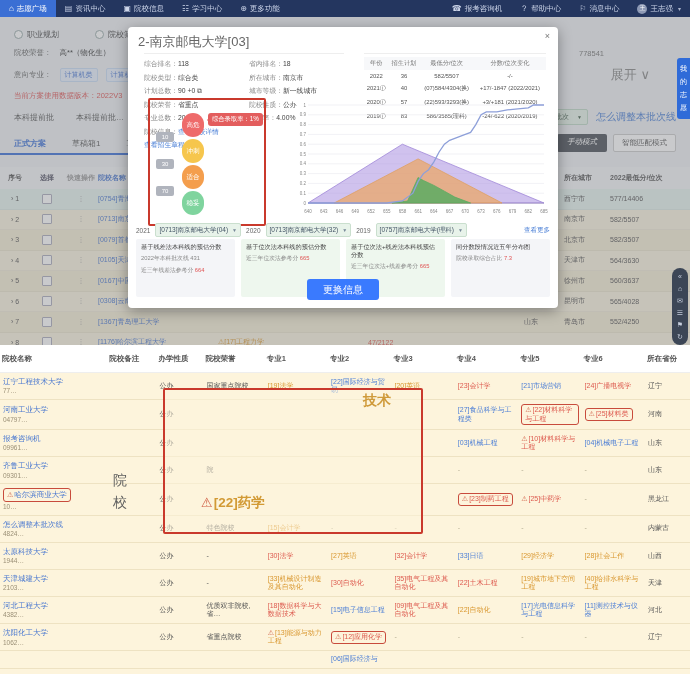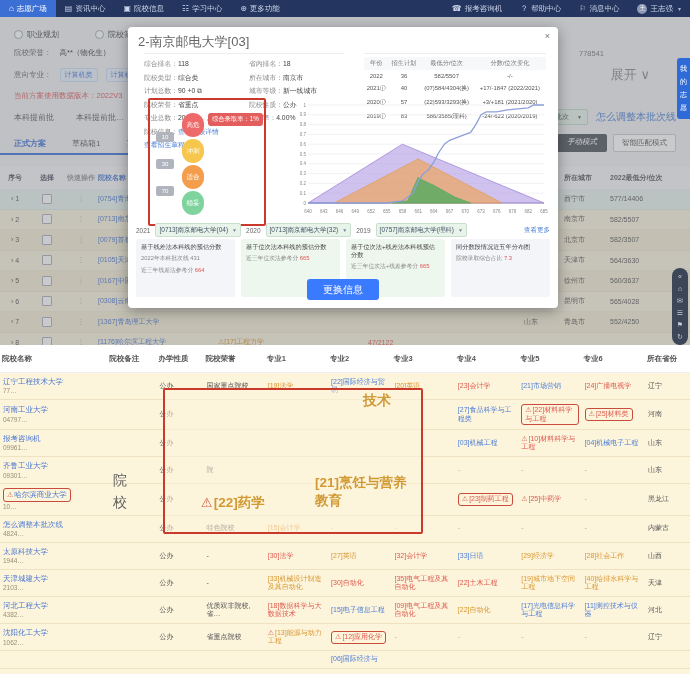--- a/index.html
+++ b/index.html
@@ -686,20 +686,19 @@
             <td></td>
             <td></td>
           </tr>
         </tbody>
     </table>
   </div>
 
   <div class="callout">
     <div class="co-partial">技术</div>
     <div class="co-m1"><span class="warn-ico">⚠</span><span>[22]药学</span></div>
-    <div class="co-m2">[21]烹饪与营养教育</div>
     <div class="co-side">
       <span>院</span>
         <span>校</span>
     </div>
   </div>
 
 </div>
 
 </body></html>

